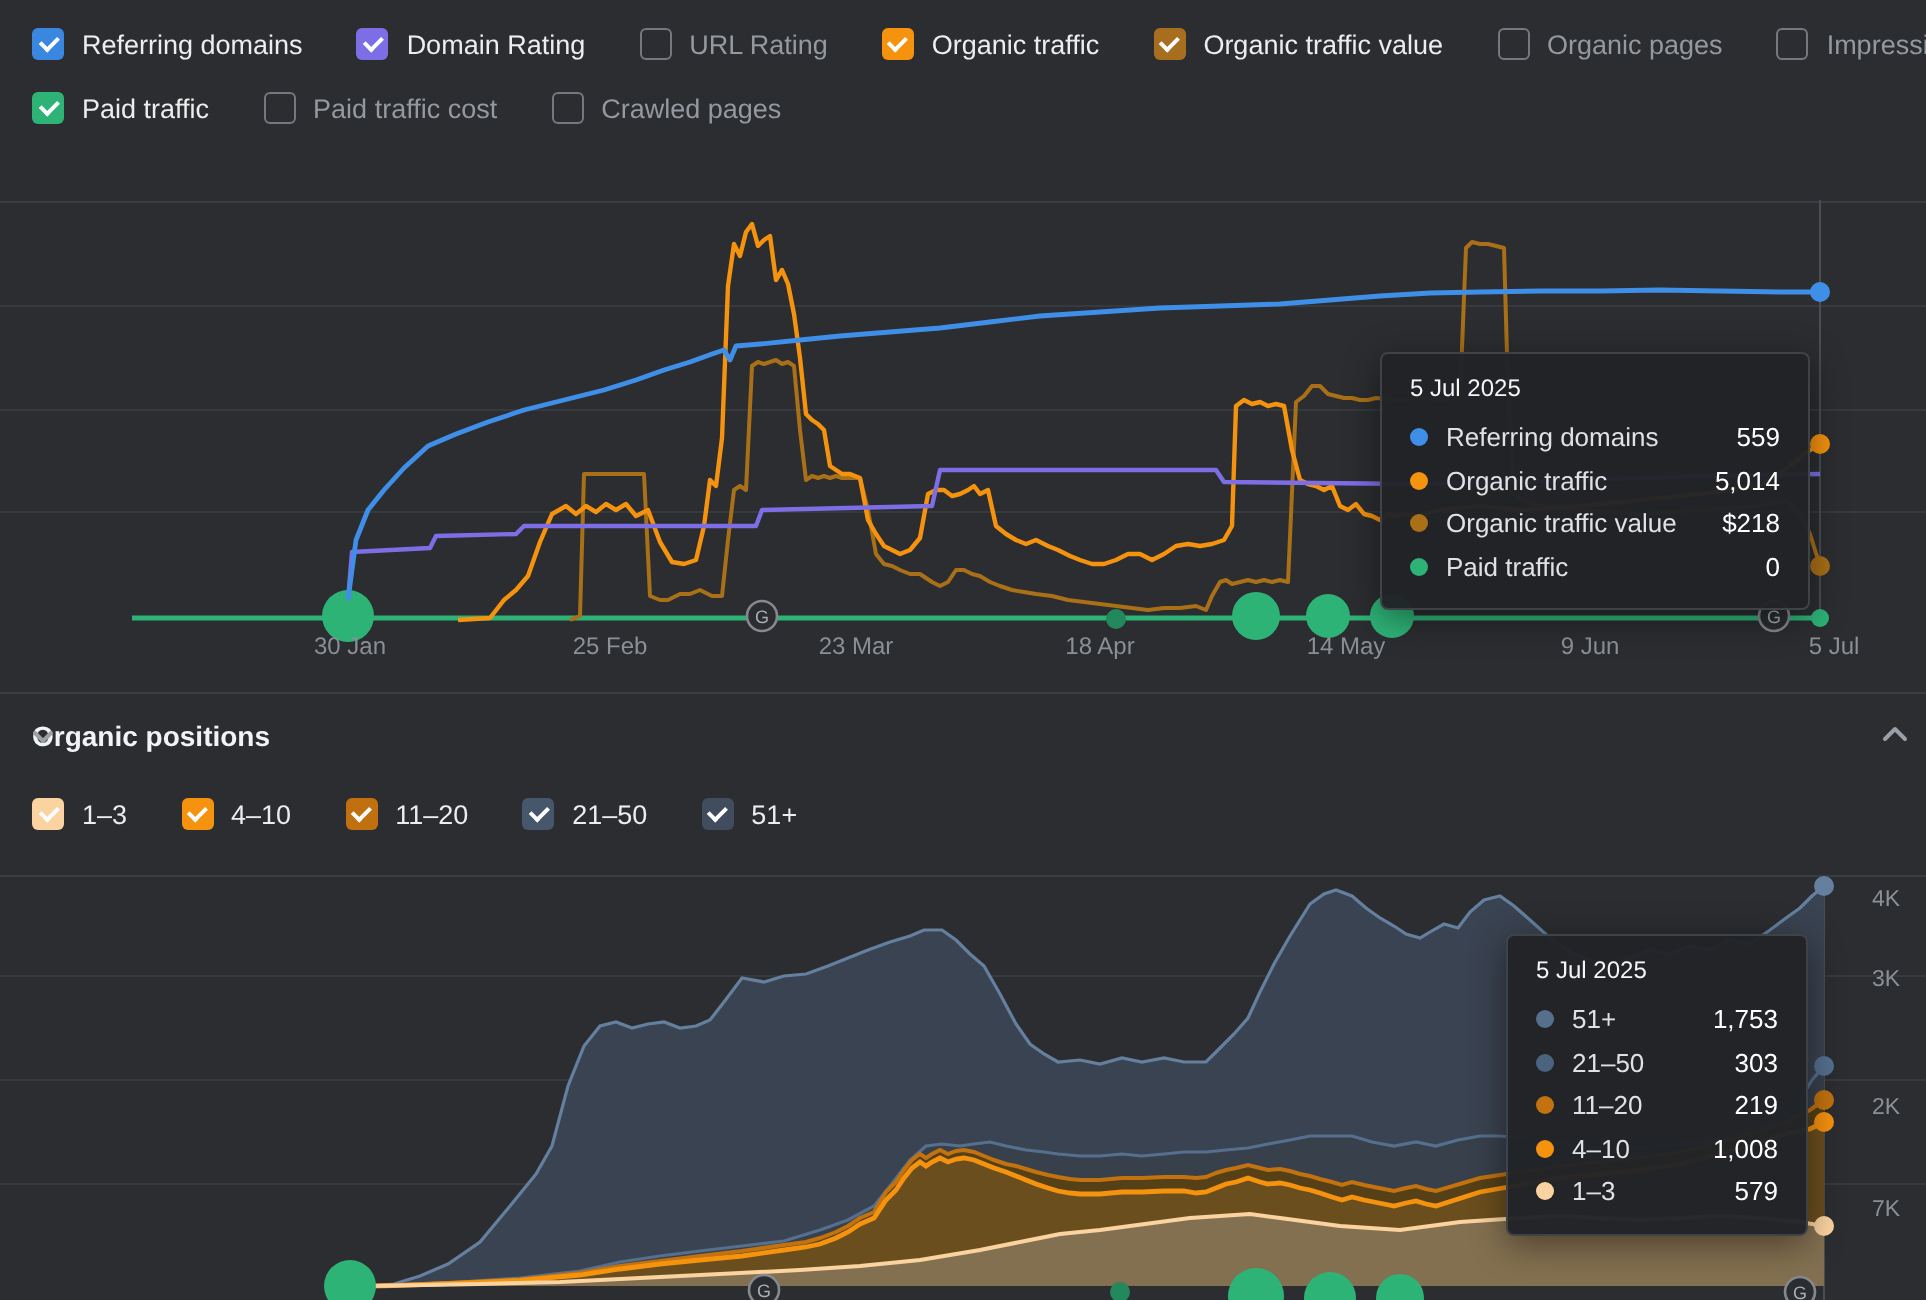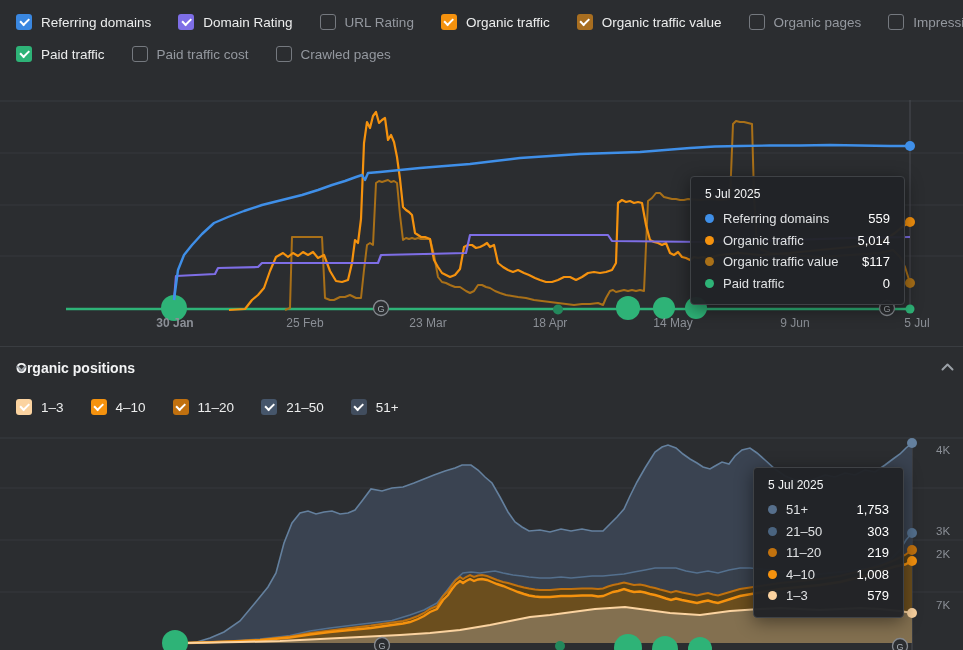--- a/index.html
+++ b/index.html
@@ -129,21 +129,21 @@
   <g>
     <circle cx="381" cy="213" r="7.5" fill="#2b2d30" stroke="#85898f" stroke-width="1.3"></circle>
     <text x="381" y="216.5" font-size="9" fill="#aab0b6" text-anchor="middle">G</text>
   </g>
   <g>
     <circle cx="887" cy="213" r="7.5" fill="#2b2d30" stroke="#85898f" stroke-width="1.3"></circle>
     <text x="887" y="216.5" font-size="9" fill="#aab0b6" text-anchor="middle">G</text>
   </g>
 </svg>
 
-<div class="x-label" style="left:175px;font-weight:bold;">30 Jan</div>
+<div class="x-label" style="left:175px;">30 Jan</div>
 <div class="x-label" style="left:305px;">25 Feb</div>
 <div class="x-label" style="left:428px;">23 Mar</div>
 <div class="x-label" style="left:550px;">18 Apr</div>
 <div class="x-label" style="left:673px;">14 May</div>
 <div class="x-label" style="left:795px;">9 Jun</div>
 <div class="x-label" style="left:917px;">5 Jul</div>
 
 <div class="tooltip" style="left:690px; top:176px; width:215px;">
   <div class="tt-date">5 Jul 2025</div>
   <div class="tt-row">
@@ -152,21 +152,21 @@
       <span class="tt-val">559</span>
     </div>
   <div class="tt-row">
       <span class="tt-dot" style="background: rgb(245, 146, 14);"></span>
       <span class="tt-lab">Organic traffic</span>
       <span class="tt-val">5,014</span>
     </div>
   <div class="tt-row">
       <span class="tt-dot" style="background: rgb(169, 112, 24);"></span>
       <span class="tt-lab">Organic traffic value</span>
-      <span class="tt-val">$117</span>
+      <span class="tt-val">$218</span>
     </div>
   <div class="tt-row">
       <span class="tt-dot" style="background: rgb(46, 179, 119);"></span>
       <span class="tt-lab">Paid traffic</span>
       <span class="tt-val">0</span>
     </div>
 </div>
 
 <div class="sep" style="top:346px;"></div>
 
@@ -241,21 +241,21 @@
     <circle cx="382" cy="220" r="7.5" fill="#2b2d30" stroke="#85898f" stroke-width="1.3"></circle>
     <text x="382" y="223.5" font-size="9" fill="#aab0b6" text-anchor="middle">G</text>
   </g>
   <g>
     <circle cx="900" cy="221" r="7.5" fill="#2b2d30" stroke="#85898f" stroke-width="1.3"></circle>
     <text x="900" y="224.5" font-size="9" fill="#aab0b6" text-anchor="middle">G</text>
   </g>
 </svg>
 
 <div class="y-label" style="top:444px;">4K</div>
-<div class="y-label" style="top:525px;">3K</div>
+<div class="y-label" style="top:484px;">3K</div>
 <div class="y-label" style="top:548px;">2K</div>
 <div class="y-label" style="top:599px;">7K</div>
 
 <div class="tooltip" style="left:753px; top:467px; width:151px;">
   <div class="tt-date">5 Jul 2025</div>
   <div class="tt-row">
       <span class="tt-dot" style="background: rgb(86, 111, 140);"></span>
       <span class="tt-lab">51+</span>
       <span class="tt-val">1,753</span>
     </div>

